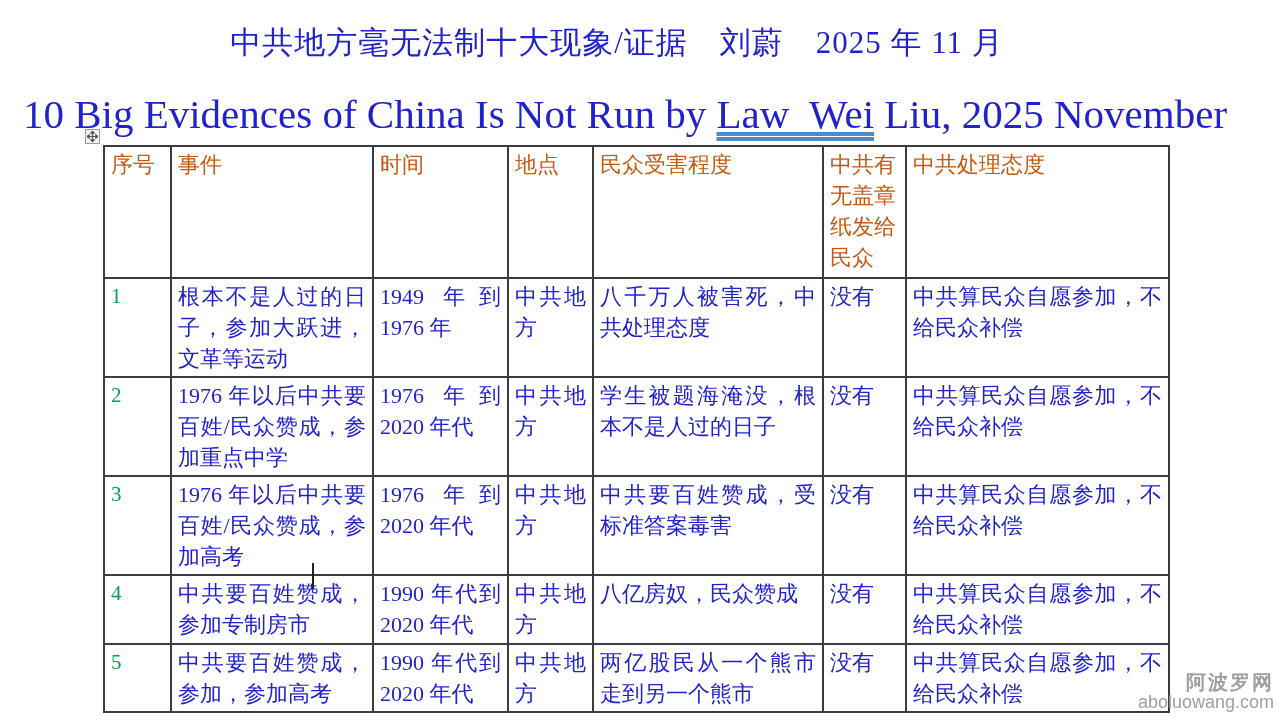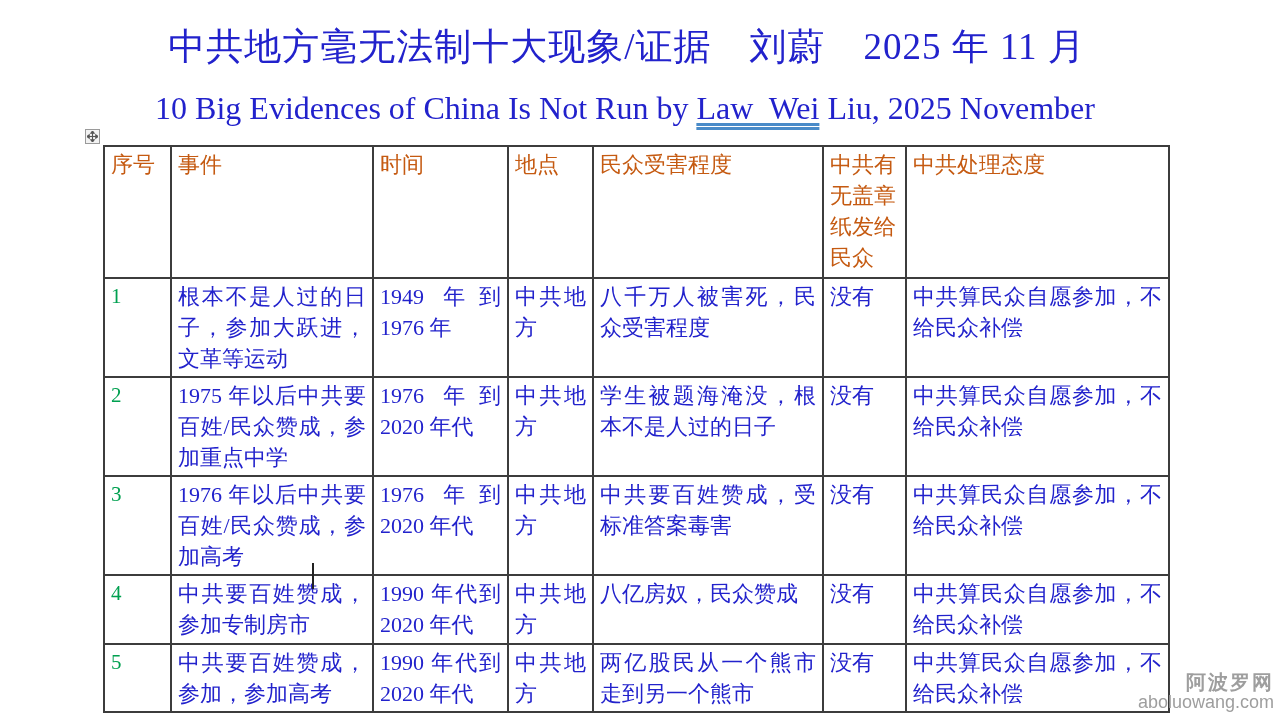--- a/index.html
+++ b/index.html
@@ -5,28 +5,28 @@
   html, body { margin: 0; padding: 0; }
   body {
     width: 1280px; height: 720px; background: #ffffff; overflow: hidden;
     font-family: "Liberation Serif", "DejaVu Serif", serif;
     position: relative;
   }
   .page { position: absolute; inset: 0; }
 
   
   .title-cn {
-    position: absolute; top: 22px; left: 12px; width: 1230px;
-    text-align: center; font-size: 37px; font-weight: normal;
+    position: absolute; top: 22px; left: 2px; width: 1230px;
+    text-align: center; font-size: 31px; font-weight: normal;
     color: #2222CC; margin: 0; white-space: pre;
     letter-spacing: 1px;
   }
   .title-en {
     position: absolute; top: 90px; left: 0; width: 1250px;
-    text-align: center; font-size: 32px; font-weight: normal;
+    text-align: center; font-size: 41px; font-weight: normal;
     color: #2222CC; margin: 0; white-space: pre;
   }
   .dbl-underline {
     text-decoration: underline double;
     text-decoration-color: #4A8BC8;
     text-underline-offset: 4px;
   }
 
   
   .table-handle {
@@ -122,27 +122,27 @@
         <th class="h5">中共有无盖章纸发给民众</th>
         <th class="h6">中共处理态度</th>
       </tr>
     </thead>
     <tbody id="table-body">
         <tr>
           <td class="c0">1</td>
           <td class="c1">根本不是人过的日子，参加大跃进，文革等运动</td>
           <td class="c2">1949 年到 1976 年</td>
           <td class="c3">中共地方</td>
-          <td class="c4">八千万人被害死，民众受害程度</td>
+          <td class="c4">八千万人被害死，中共处理态度</td>
           <td class="c5">没有</td>
           <td class="c6">中共算民众自愿参加，不给民众补偿</td>
         </tr>
         <tr>
           <td class="c0">2</td>
-          <td class="c1">1975 年以后中共要百姓/民众赞成，参加重点中学</td>
+          <td class="c1">1976 年以后中共要百姓/民众赞成，参加重点中学</td>
           <td class="c2">1976 年到 2020 年代</td>
           <td class="c3">中共地方</td>
           <td class="c4">学生被题海淹没，根本不是人过的日子</td>
           <td class="c5">没有</td>
           <td class="c6">中共算民众自愿参加，不给民众补偿</td>
         </tr>
         <tr>
           <td class="c0">3</td>
           <td class="c1">1976 年以后中共要百姓/民众赞成，参加高考</td>
           <td class="c2">1976 年到 2020 年代</td>

